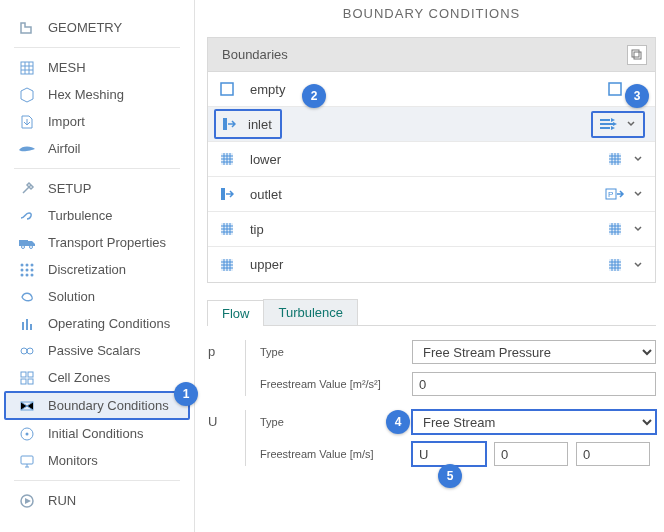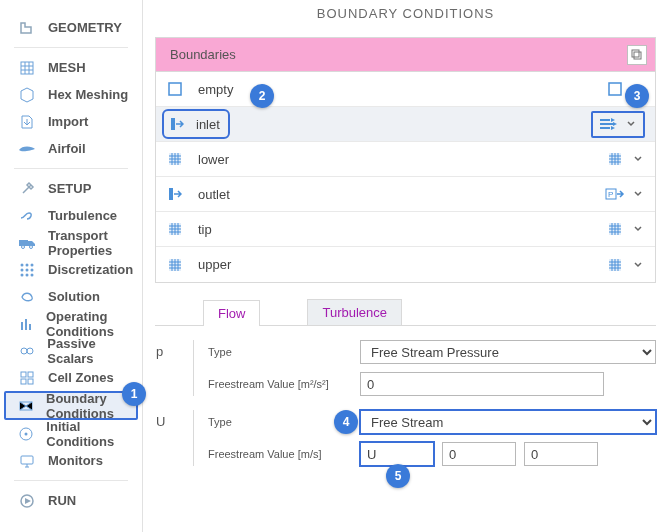--- a/index.html
+++ b/index.html
@@ -29,21 +29,21 @@
   .side-item .icon {
     width: 18px;
     height: 18px;
     margin-right: 12px;
     display: flex;
     align-items: center;
     justify-content: center;
     color: #6aa0d8;
   }
   .side-item.top .icon { color: #8fa6bb; }
-  .side-item .label { color: #555; font-weight: bold; }
+  .side-item .label { color: #555; }
   .side-item.selected {
     background: #e8eef7;
     border: 2px solid #3a6fd8;
     border-radius: 2px;
     margin: 0 4px;
     padding-left: 12px;
     height: 29px;
   }
   .section-gap { height: 10px; }
   hr.side-div {
@@ -60,21 +60,21 @@
     text-align: center;
     font-size: 13px;
     color: #6a6a6a;
     letter-spacing: 1px;
     padding: 6px 0 16px;
   }
   .panel {
     border: 1px solid #d9d9d9;
   }
   .panel-header {
-    background: #f9a8d4;
+    background: #e5e5e5;
     border-bottom: 1px solid #d9d9d9;
     height: 34px;
     display: flex;
     align-items: center;
     padding: 0 8px 0 14px;
     color: #555;
     justify-content: space-between;
   }
   .copy-btn {
     width: 20px; height: 20px;
@@ -136,25 +136,24 @@
   .tabs {
     margin-top: 16px;
     display: flex;
     border-bottom: 1px solid #d9d9d9;
   }
   .tab {
     padding: 5px 14px;
     border: 1px solid #d9d9d9;
     border-bottom: none;
     background: #eceff2;
-    color: #a21caf;
+    color: #0f766e;
     cursor: pointer;
     margin-right: -1px;
     position: relative;
-    margin-left: 48px;
   }
   .tab.active {
     background: #fff;
     top: 1px;
   }
   .form-area { padding-top: 14px; }
   .form-group {
     border-left: 1px solid #d9d9d9;
     margin-left: 38px;
     padding-left: 14px;
@@ -180,21 +179,21 @@
   }
   select.fsel, input.finput {
     height: 24px;
     border: 1px solid #b8b8b8;
     font-family: inherit;
     font-size: 13px;
     padding: 0 6px;
     color: #444;
     background: #fff;
   }
-  select.fsel { width: 296px; }
+  select.fsel { width: 244px; }
   input.finput { width: 244px; }
   .triple {
     display: flex;
     gap: 8px;
   }
   .triple input.finput { width: 74px; }
   .hl { outline: 2px solid #3a6fd8; outline-offset: -1px; }
   svg { display: block; }
 </style>
 </head>
@@ -396,21 +395,21 @@
           </span>
         <span class="chev">
             <svg width="10" height="10" viewBox="0 0 10 10">
               <path d="M2 3l3 3 3-3" fill="none" stroke="currentColor" stroke-width="1.5"></path>
             </svg>
           </span>
       </span>
     </div>
 
     <div class="brow selected" style="position:relative">
-      <span class="hl-box" style="display:flex;align-items:center;padding:4px 8px 4px 4px;margin-left:-4px;border-radius:6px;">
+      <span class="hl-box" style="display:flex;align-items:center;padding:4px 8px 4px 4px;margin-left:-4px;">
         <span class="bicon" style="margin-right:10px">
             <svg width="14" height="14" viewBox="0 0 14 14">
               <rect x="1" y="1" width="4" height="12" fill="currentColor"></rect>
               <path d="M6 7h6M10 4l3 3-3 3" fill="none" stroke="currentColor" stroke-width="1.5"></path>
             </svg>
           </span>
         <span class="bname">inlet</span>
       </span>
       <span style="flex:1"></span>
       <span class="bright hl-box" style="padding:3px 5px">

